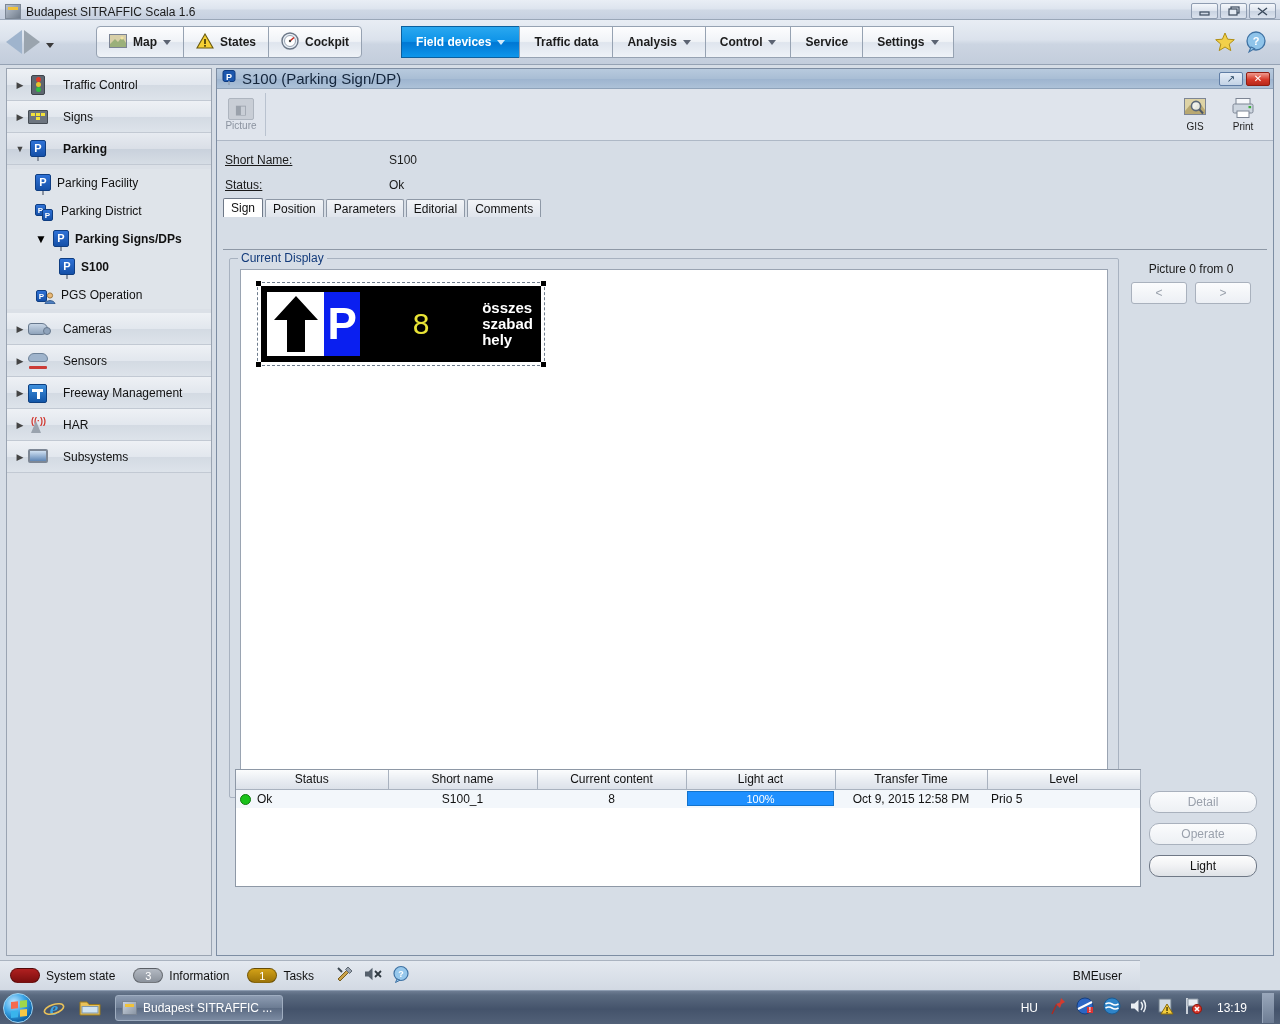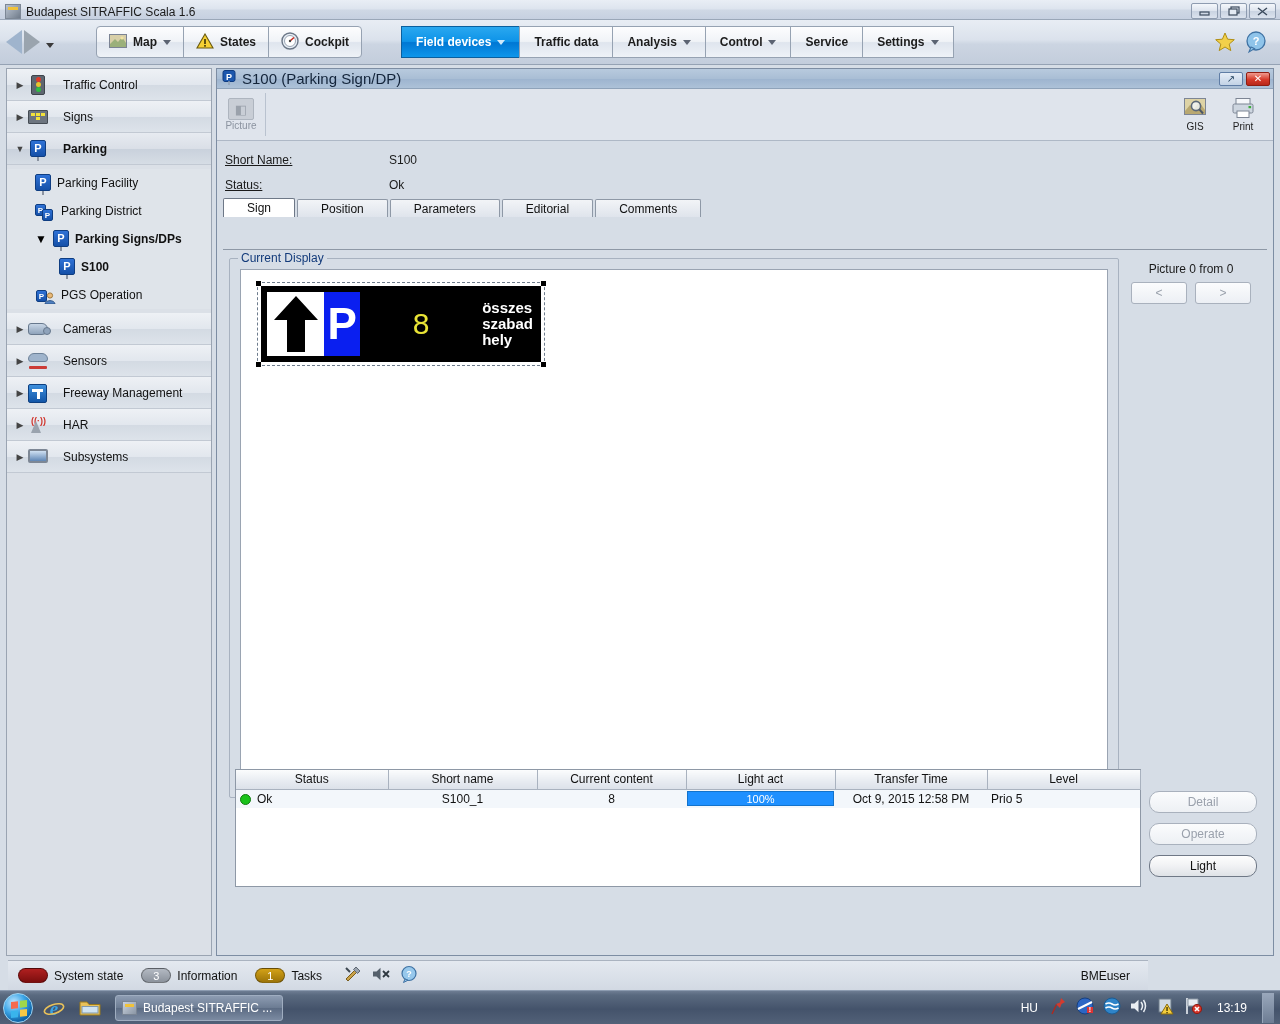--- a/index.html
+++ b/index.html
@@ -211,21 +211,21 @@
   .frow .fvalue { font-size: 12px; color: #1a1a1a; }
   .finput {
     flex: 1; height: 19px; background: #f2f2f2; border: 1px solid #8d96a3;
     font-size: 12px; color: #111; padding: 1px 4px; line-height: 16px;
     font-family: "Liberation Sans", sans-serif;
   }
 
   
   .tabs { display: flex; align-items: flex-end; padding: 2px 6px 0 6px; height: 20px; }
   .tab {
-    height: 18px; padding: 0 23px; font-size: 12px; color: #111;
+    height: 18px; padding: 0 7px; font-size: 12px; color: #111;
     background: linear-gradient(to bottom,#f2f4f7,#dfe4ec);
     border: 1px solid #8e98a6; border-bottom: none; border-radius: 2px 2px 0 0;
     display: flex; align-items: center; margin-right: 2px;
   }
   .tab.sel { background: #ffffff; height: 19px; border-color: #6e7887; }
 
   .tabpanel {
     position: absolute; left: 6px; top: 180px; width: 1044px; height: 646px;
     background: #d6dde6; border-top: 1px solid #8e98a6;
   }
@@ -311,21 +311,21 @@
     background: linear-gradient(to bottom,#fbfcfd,#edf0f4);
     color: #9aa1ac; font-size: 12px; display:flex;align-items:center;justify-content:center;
   }
   .sbtn.enabled {
     border-color: #6f7886; color: #111;
     background: linear-gradient(to bottom,#fdfdfd,#f2f3f5 45%,#dfe2e7 100%);
   }
 
   
   .statusbar {
-    position: absolute; left: 8px; bottom: 34px; width: 1140px; height: 30px;
+    position: absolute; left: 0; bottom: 34px; width: 1140px; height: 30px;
     background: linear-gradient(to bottom,#e4e9f0,#d2d9e3);
     border-top: 1px solid #aab3c0;
     display: flex; align-items: center; padding: 0 10px;
   }
   .st-item { display: flex; align-items: center; margin-right: 18px; font-size: 12px; color: #111; }
   .pill {
     min-width: 30px; height: 15px; border-radius: 8px; margin-right: 6px;
     display: flex; align-items: center; justify-content: center;
     color: #fff; font-size: 11px; border: 1px solid rgba(0,0,0,.35);
   }

